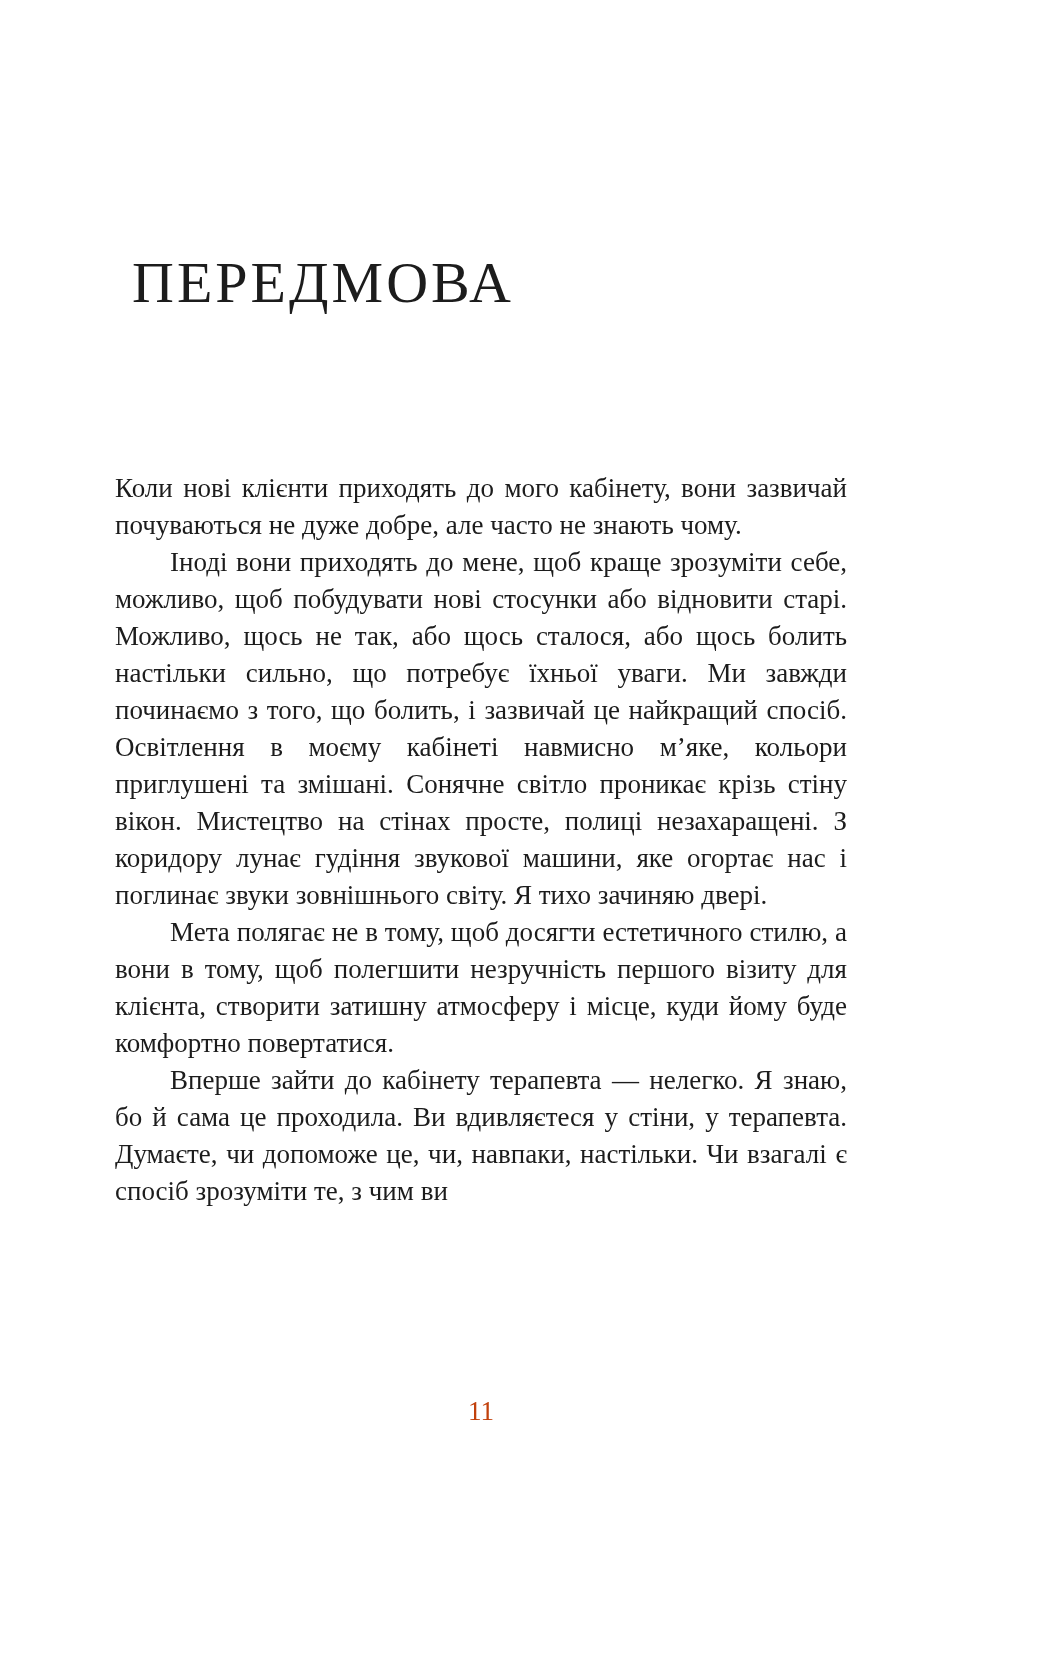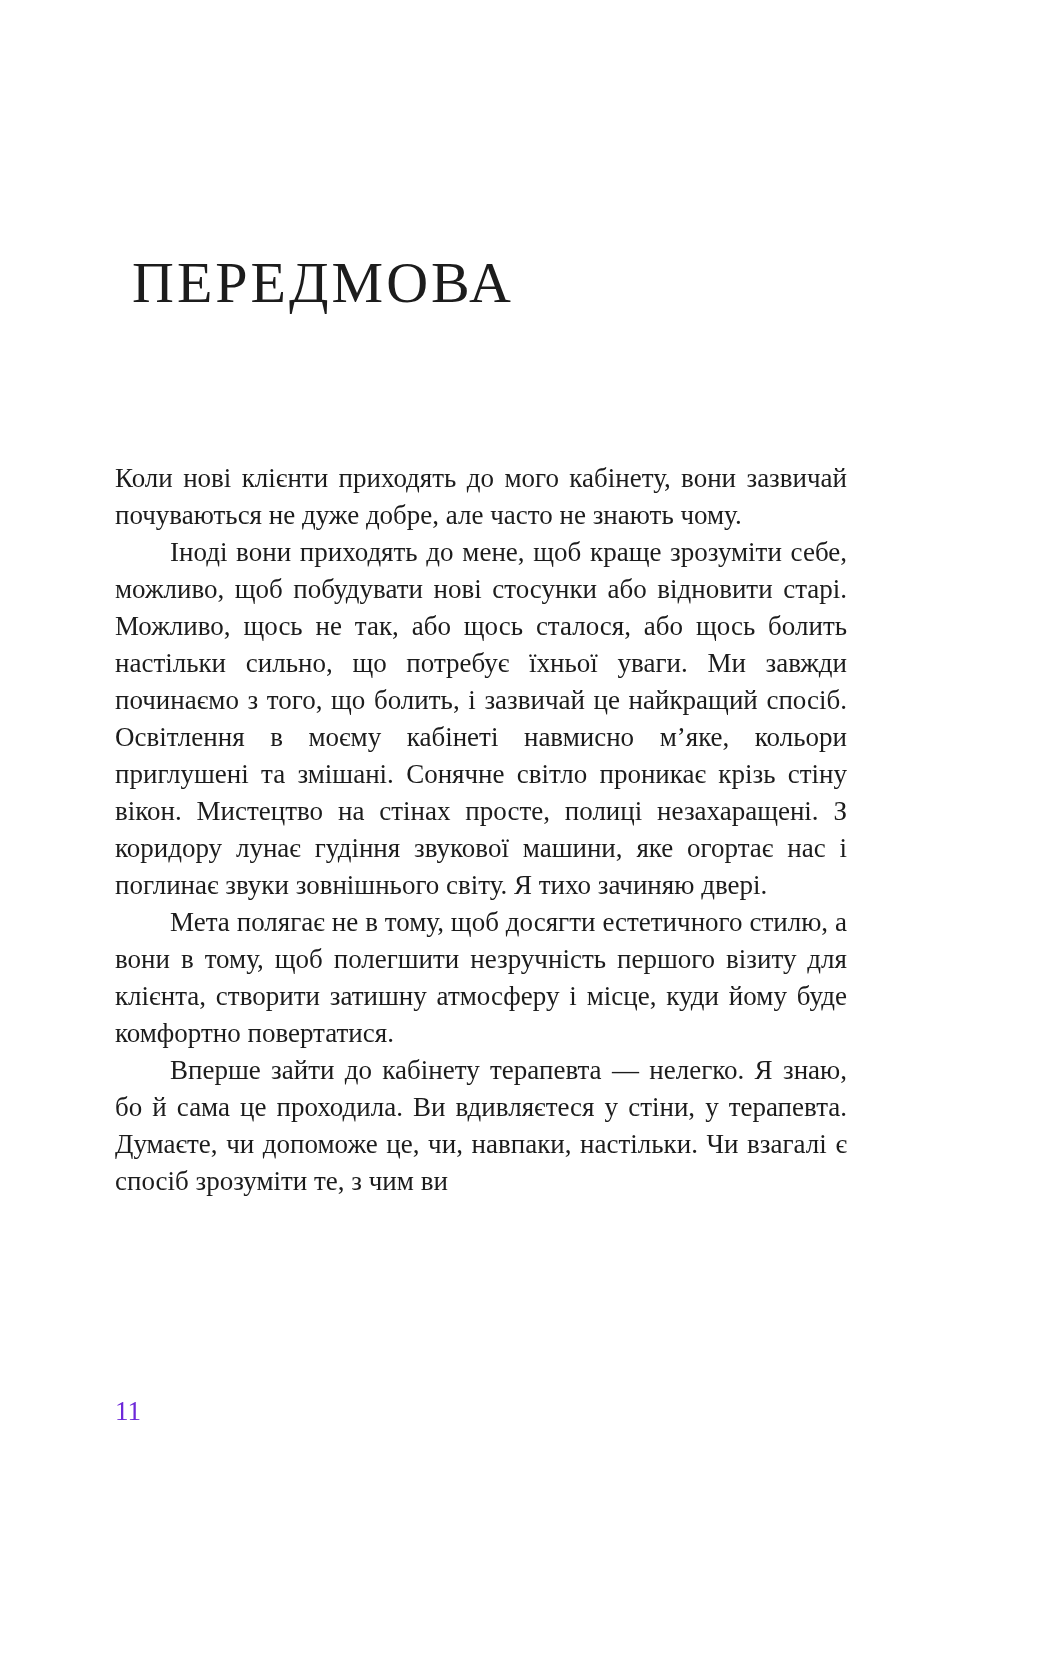--- a/index.html
+++ b/index.html
@@ -23,42 +23,42 @@
     margin: 16px;
     font-family: "Liberation Serif", "DejaVu Serif", serif;
     font-size: 58px;
     font-weight: 400;
     letter-spacing: 3px;
     line-height: 1;
     color: #1c1c1c;
   }
   .body-text {
     position: absolute;
-    top: 460px;
+    top: 470px;
     left: 115px;
     width: 732px;
     font-size: 27px;
     line-height: 37px;
     text-align: justify;
   }
   .body-text p {
     margin: 0;
     padding: 0;
   }
   .body-text p.indent {
     text-indent: 55px;
   }
   .page-number {
     position: absolute;
     top: 1396px;
     left: 115px;
     width: 732px;
-    text-align: left;
+    text-align: center;
     font-size: 27px;
-    color: #6d28d9;
+    color: #c2410c;
   }
 </style>
 </head>
 <body>
 
 <div class="page">
 
   <h1 class="chapter-title">ПЕРЕДМОВА</h1>
 
   <div class="body-text">

